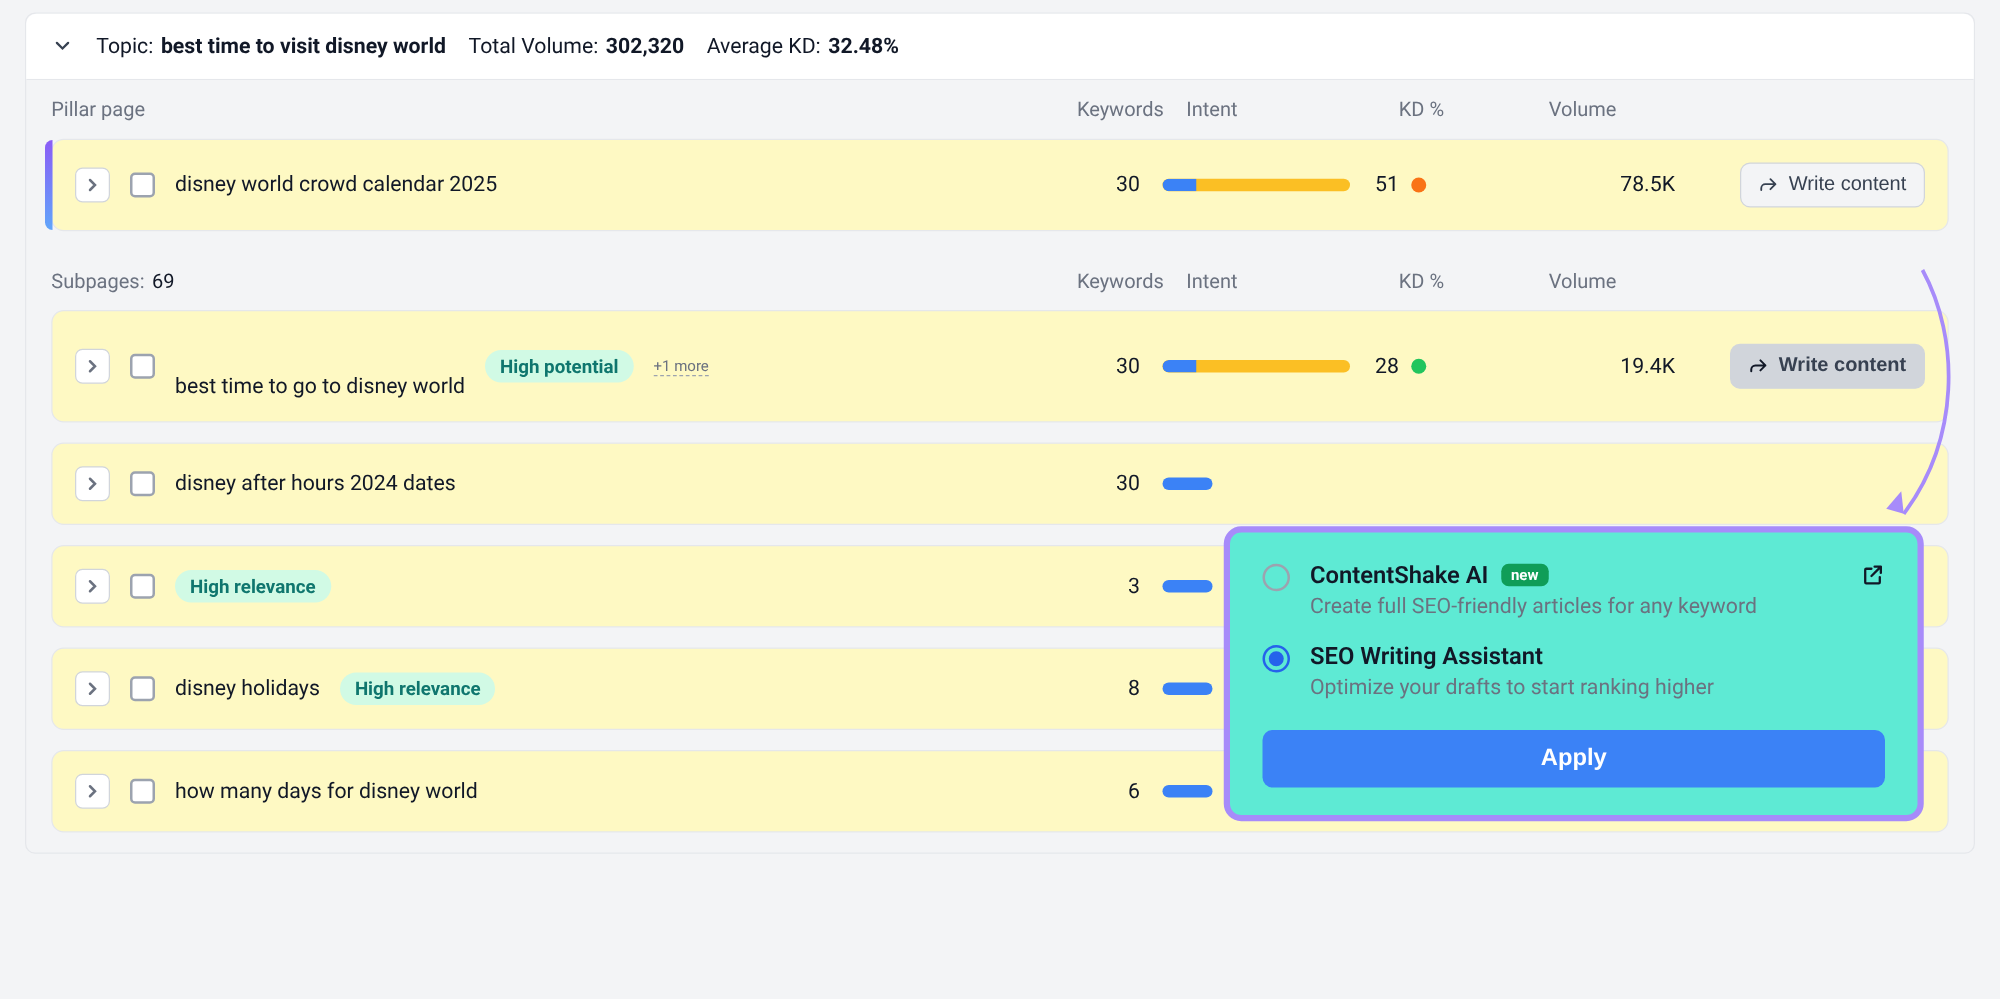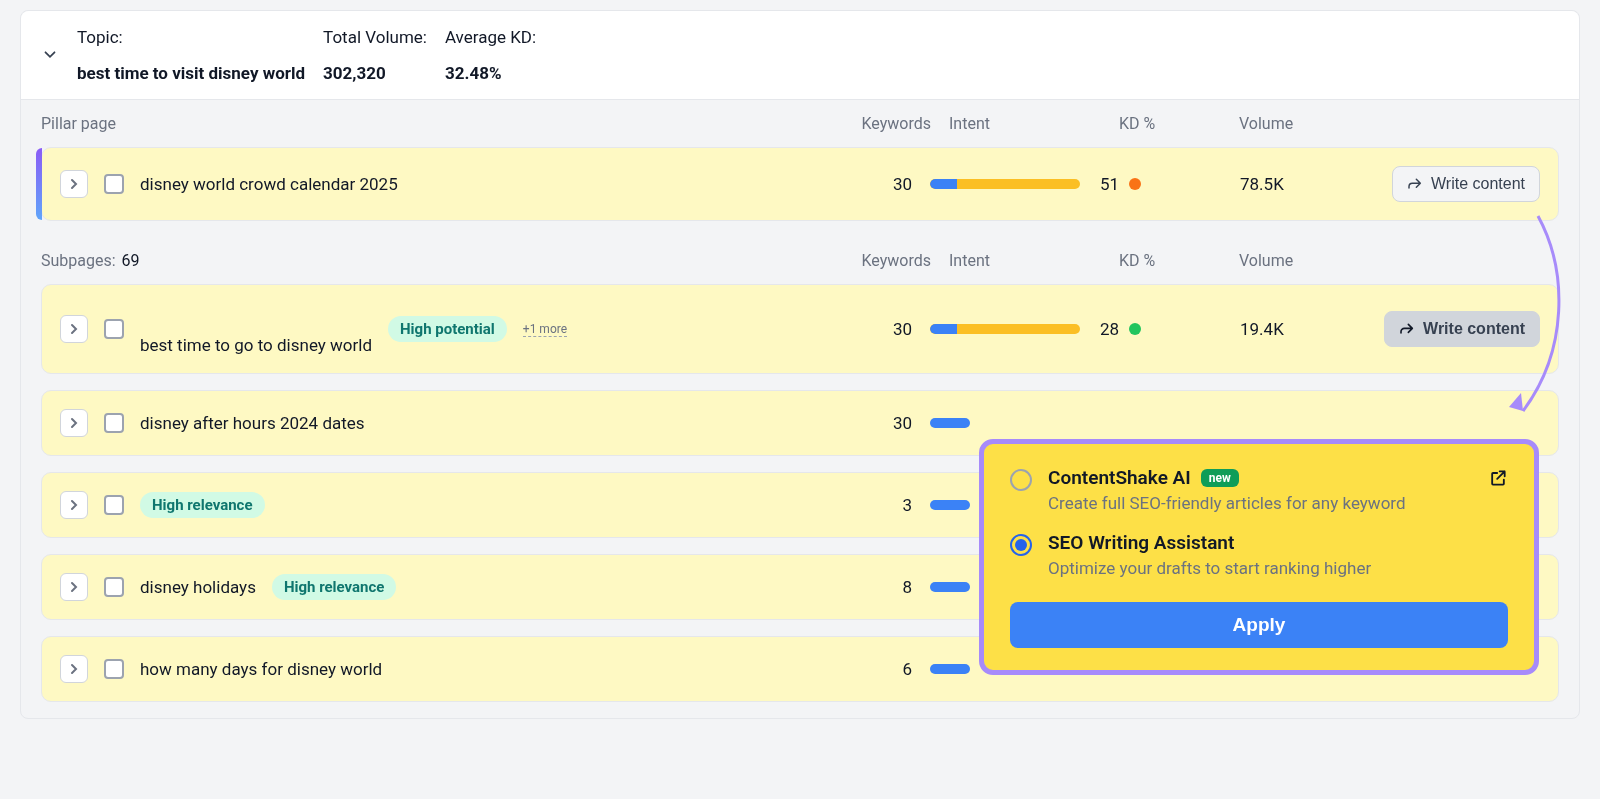--- a/index.html
+++ b/index.html
@@ -25,21 +25,21 @@
     background: #ffffff;
     border-bottom: 1px solid #e5e7eb;
     border-radius: 8px 8px 0 0;
     font-size: 17px;
   }
   .topic-bar .chev {
     width: 18px; height: 18px;
   }
   .topic-bar .label { color: #111827; }
   .topic-bar .value { font-weight: 700; }
-  .topic-bar .segment { display: flex; gap: 16px; white-space: nowrap; flex-direction: column; }
+  .topic-bar .segment { display: flex; gap: 6px; white-space: nowrap; }
 
   .section-head {
     display: grid;
     grid-template-columns: 1fr 110px 170px 120px 120px 200px;
     align-items: center;
     padding: 14px 20px 14px 20px;
     color: #6b7280;
     font-size: 16px;
   }
   .section-head .first { display:flex; align-items:center; gap:6px;}
@@ -102,21 +102,21 @@
   .badge.relevance { background: #d1fae5; color: #0f766e; }
   .more-link {
     color: #6b7280;
     border-bottom: 1px dashed #9ca3af;
     font-size: 12px;
     cursor: pointer;
     white-space: nowrap;
   }
 
   .num-cell { text-align: right; padding-right: 18px; font-size: 17px;}
-  .vol-cell { text-align: left; font-size: 17px; margin-left: 20px;}
+  .vol-cell { text-align: right; font-size: 17px;}
 
   .intent-bar {
     width: 150px; height: 10px;
     border-radius: 999px;
     background: #fbbf24;
     position: relative;
     overflow: hidden;
   }
   .intent-bar .blue {
     position: absolute; left:0; top:0; bottom:0;
@@ -144,23 +144,23 @@
     justify-content: center;
   }
   .write-btn.highlight {
     background: #d1d5db;
     font-weight:600;
   }
 
   .popup-wrap {
     position: absolute;
     right: 40px;
-    top: 428px;
+    top: 410px;
     width: 560px;
-    background: #fde047;
+    background: #5eead4;
     border: 5px solid #a78bfa;
     border-radius: 14px;
     padding: 22px 26px;
     z-index: 20;
   }
   .popup-opt { display:flex; gap:16px; margin-bottom: 18px; }
   .radio { width: 22px; height: 22px; border: 2px solid #9ca3af; border-radius:50%; margin-top:3px; flex-shrink:0; position:relative;}
   .radio.sel { border-color:#2563eb; }
   .radio.sel::after { content:""; position:absolute; inset:3px; border-radius:50%; background:#2563eb;}
   .opt-title { font-size: 19px; font-weight:600; display:flex; align-items:center; gap:10px;}

